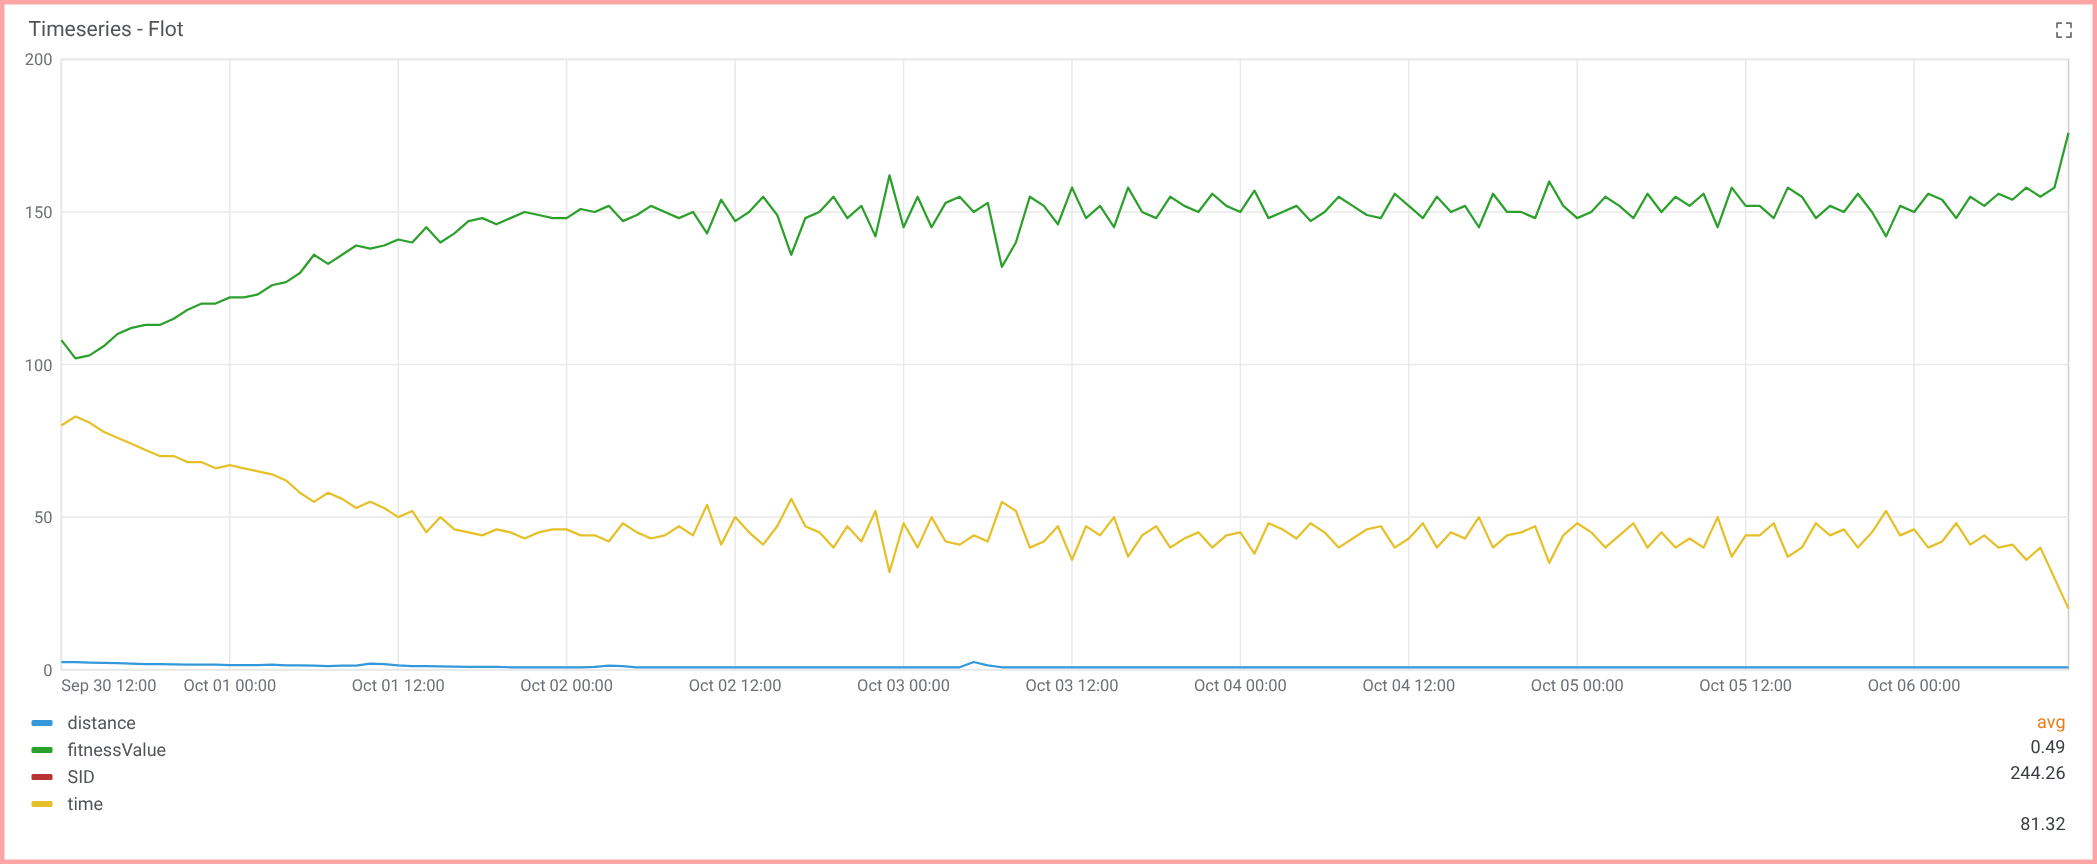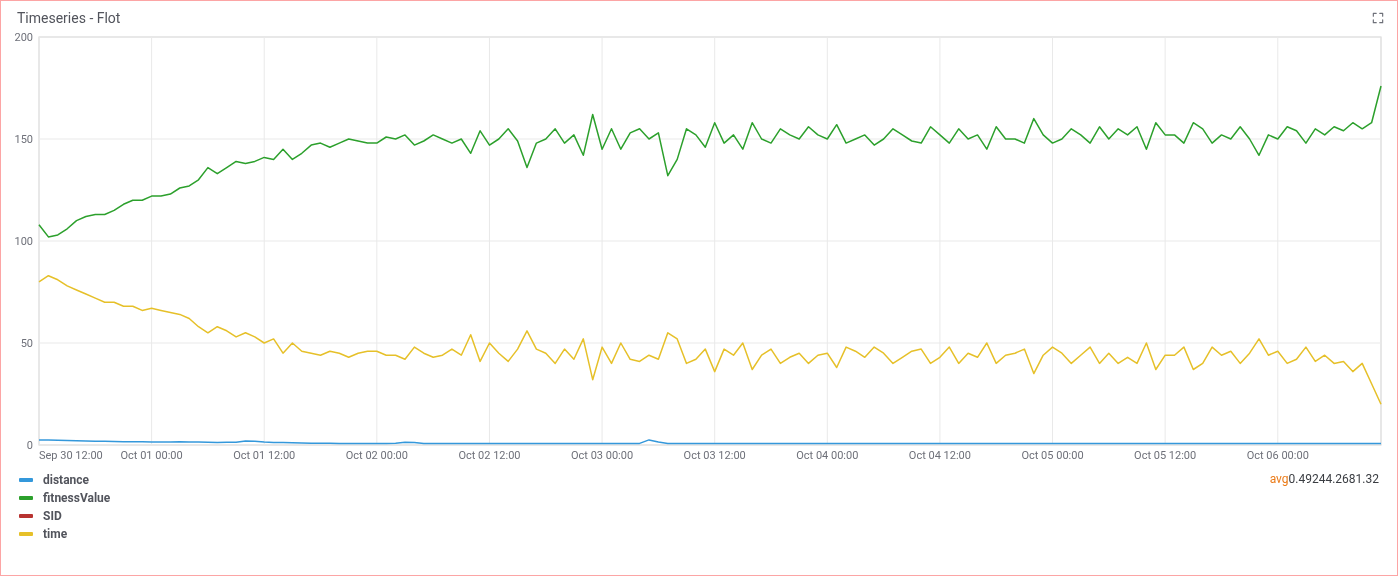--- a/index.html
+++ b/index.html
@@ -9,21 +9,21 @@
     height: 576px;
     font-family: "Roboto", "Helvetica Neue", Arial, sans-serif;
     background: #fff;
     color: #464c54;
     font-size: 12px;
   }
   .panel {
     box-sizing: border-box;
     width: 1398px;
     height: 576px;
-    border: 1px solid #fca5a5;
+    border: 3px solid #fca5a5;
     background: #ffffff;
     position: relative;
     padding: 0;
   }
   .panel-header {
     height: 34px;
     display: flex;
     align-items: center;
     justify-content: space-between;
     padding: 0 12px 0 16px;
@@ -82,35 +82,34 @@
     display: flex;
     flex-direction: column;
     gap: 1px;
   }
   .legend-row {
     display: flex;
     align-items: center;
     gap: 10px;
     height: 17px;
     cursor: pointer;
-    font-weight: bold;
   }
   .legend-swatch {
     width: 14px;
     height: 4px;
     border-radius: 1px;
     flex: none;
   }
   .legend-label {
     color: #52545c;
     font-size: 12px;
   }
   .legend-right {
     display: flex;
-    flex-direction: row;
+    flex-direction: column;
     text-align: right;
     min-width: 60px;
   }
   .legend-head {
     color: #eb7b18;
     font-size: 12px;
     height: 17px;
     line-height: 17px;
   }
   .legend-val {

